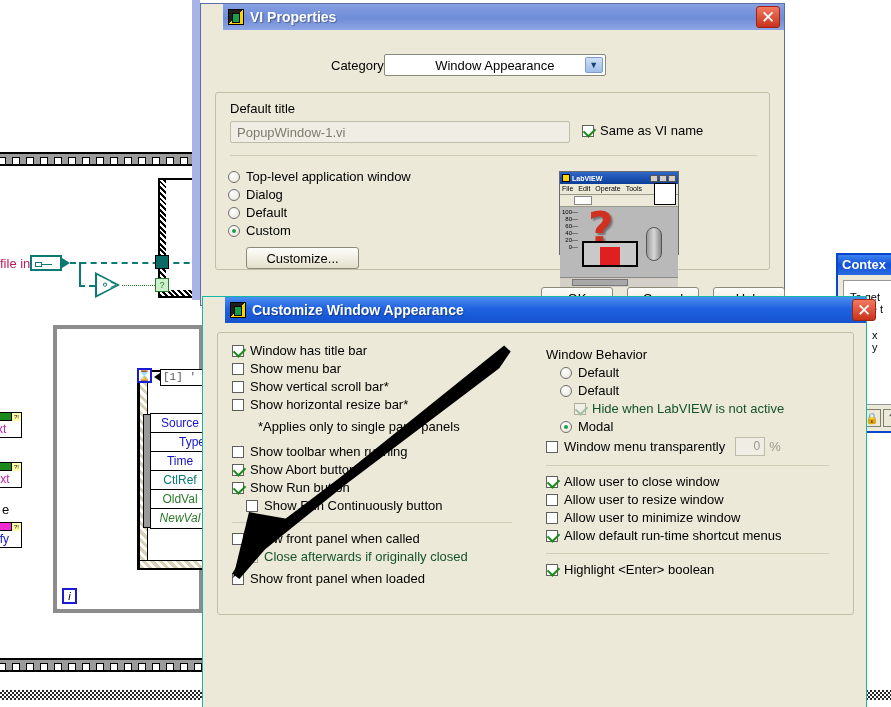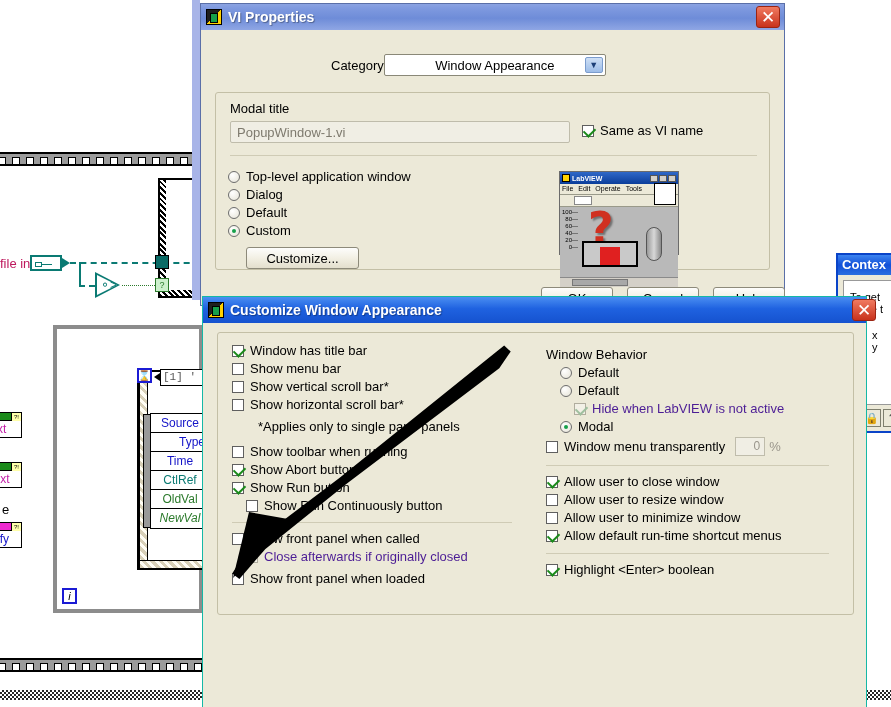--- a/index.html
+++ b/index.html
@@ -115,21 +115,21 @@
   #ctxhelp .tools {
     position:absolute; left:5px; bottom:4px; display:flex; gap:2px;
   }
   #ctxhelp .tools .b {
     width:18px; height:18px; background:#ece9d8;
     border:1px solid #7f7f6e; display:flex; align-items:center;
     justify-content:center; font-size:11px; color:#333;
   }
 
   
-  .dlg { position:absolute; background:#ece9d8; }
+  .dlg { position:absolute; background:#ece9d8;padding-left:22px; }
   .dlg-tbar {
     height:26px; display:flex; align-items:center;
     background:linear-gradient(180deg,#8ba3e2 0%, #7e99df 18%, #6e8cd8 55%, #8fa6e4 100%);
     padding-left:5px; position:relative;
   }
   .dlg-tbar .ico {
     width:16px; height:16px; margin-right:6px; flex:none;
     background:linear-gradient(135deg,#1f1f1f 0 48%, #ffd200 48% 100%);
     border:1px solid #000; position:relative;
   }
@@ -162,21 +162,21 @@
     background:#fff; border:1px solid #5f5f5f; position:relative;
   }
   .cb .box.on::after {
     content:""; position:absolute; left:1px; top:1px;
     width:9px; height:6px; border-left:2px solid #1a8a1a;
     border-bottom:2px solid #1a8a1a; transform:rotate(-45deg);
   }
   .cb.disabled .box { border-color:#b0ad9e; background:#f2f0e6; }
   .cb.disabled .box.on::after { border-color:#9fbf9f; }
   .cb .t { font-size:13px; color:#000; line-height:16px; white-space:nowrap; }
-  .cb.disabled .t { color:#4c1d95; }
+  .cb.disabled .t { color:#14532d; }
 
   
   .rb { display:flex; align-items:flex-start; margin:0 0 2px 0; }
   .rb .dot {
     width:12px; height:12px; flex:none; margin:2px 6px 0 0;
     border:1px solid #6d6d6d; border-radius:50%;
     background:radial-gradient(circle at 35% 30%, #ffffff, #e6e3d6);
     position:relative;
   }
   .rb .dot.on::after {
@@ -439,21 +439,21 @@
   <div style="position:absolute; left:130px; top:50px; display:flex; align-items:center; ">
     <span class="lbl">Category</span>
     <div class="combo" style="width:222px;">
       <span>Window Appearance</span>
       <span class="arrow">▼</span>
     </div>
   </div>
 
   <div class="group" style="position:absolute; left:14px; top:88px; width:555px; height:178px;">
 
-    <div class="lbl" style="position:absolute; left:14px; top:8px;">Modal title</div>
+    <div class="lbl" style="position:absolute; left:14px; top:8px;">Default title</div>
 
     <div class="field" style="position:absolute; left:14px; top:28px; width:340px; height:22px;">PopupWindow-1.vi</div>
 
     <div class="cb" style="position:absolute; left:366px; top:30px;">
       <span class="box on"></span>
       <span class="t">Same as VI name</span>
     </div>
 
     <div class="sep" style="position:absolute; left:14px; top:62px; width:527px;"></div>
 
@@ -537,21 +537,21 @@
       <div class="cb">
         <span class="box"></span>
         <span class="t">Show menu bar</span>
       </div>
       <div class="cb">
         <span class="box"></span>
         <span class="t">Show vertical scroll bar*</span>
       </div>
       <div class="cb">
         <span class="box"></span>
-        <span class="t">Show horizontal scroll bar*</span>
+        <span class="t">Show horizontal resize bar*</span>
       </div>
 
       <div class="lbl" style="margin:6px 0 10px 26px;">*Applies only to single pane panels</div>
 
       <div class="cb">
         <span class="box"></span>
         <span class="t">Show toolbar when running</span>
       </div>
       <div class="cb">
         <span class="box on"></span>

